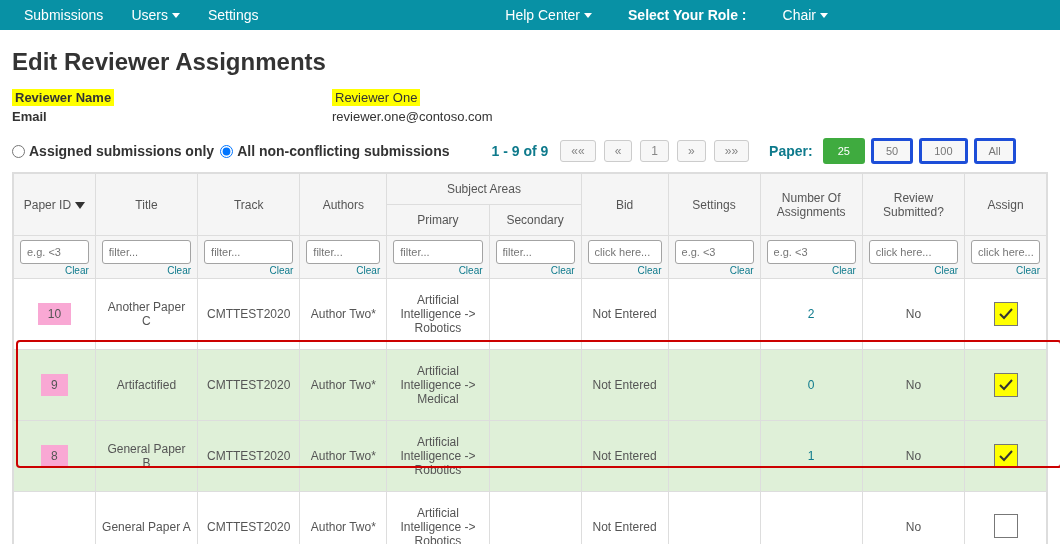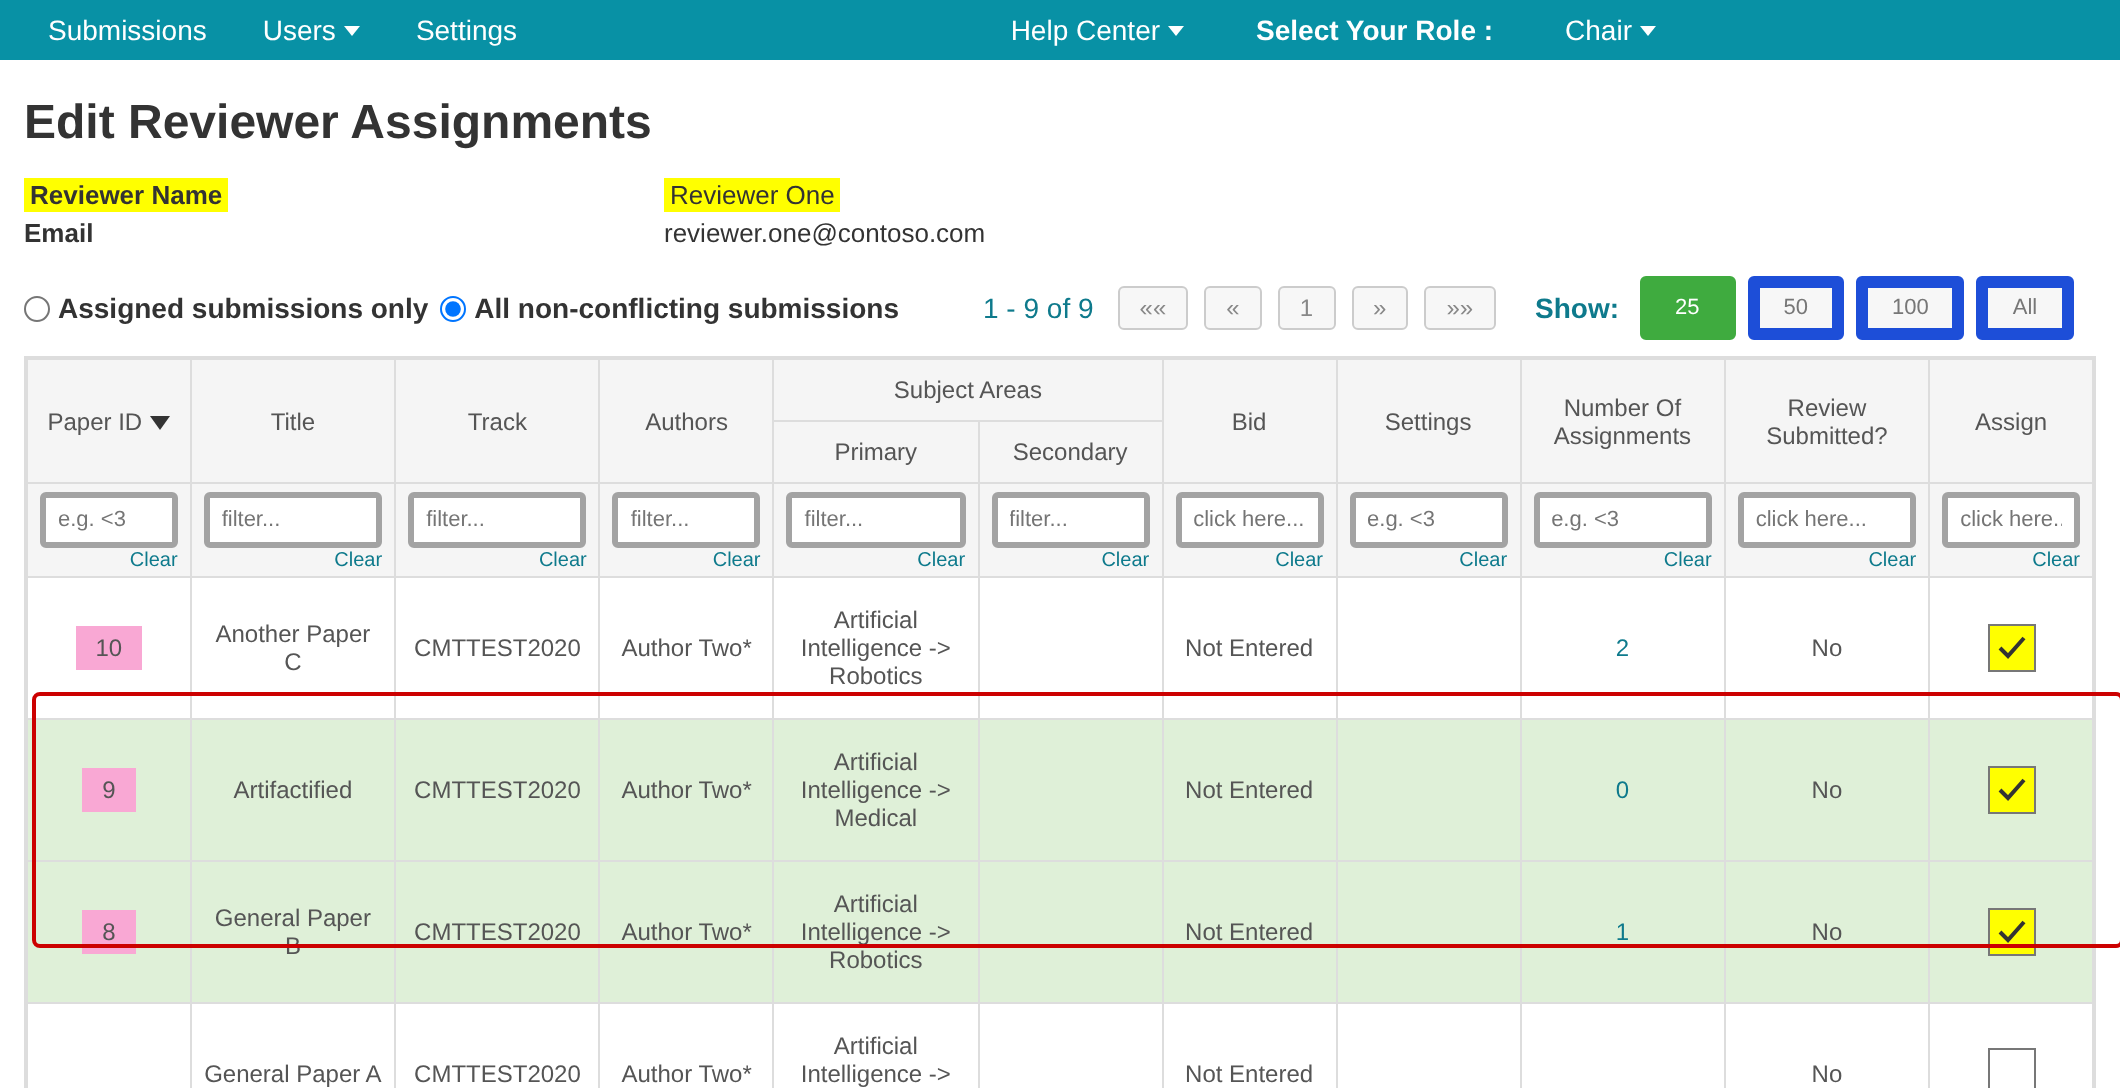--- a/index.html
+++ b/index.html
@@ -11,35 +11,35 @@
 .caret-down { display: inline-block; width: 0; height: 0; border-left: 4px solid transparent; border-right: 4px solid transparent; border-top: 5px solid currentColor; }
 .page { padding: 10px 12px; }
 h1 { font-size: 24px; font-weight: bold; margin: 8px 0 14px; color: #333; }
 .info-row { display: flex; margin-bottom: 4px; font-size: 13px; }
 .info-label { width: 320px; font-weight: bold; }
 .info-value { }
 .hl { background: #ffff00; padding: 1px 3px; }
 .controls { display: flex; align-items: center; margin: 14px 0 8px; gap: 6px; flex-wrap: wrap; }
 .radio-group { display: flex; align-items: flex-end; gap: 6px; font-size: 14px; font-weight: bold; }
 .radio-group label { display: flex; align-items: center; gap: 4px; cursor: pointer; }
-.pager-text { color: #0e7a8c; font-weight: normal; font-size: 14px; margin-right: 6px; }
+.pager-text { color: #0e7a8c; font-weight: bold; font-size: 14px; margin-right: 6px; }
 .pbtn { border: 1px solid #ccc; background: #f7f7f7; color: #888; padding: 3px 10px; border-radius: 3px; font-size: 12px; cursor: pointer; }
 .pbtn + .pbtn { margin-left: 2px; }
 .show-label { color: #0e7a8c; font-weight: bold; font-size: 14px; margin-left: 14px; margin-right: 4px; }
-.sbtn { border: 6px solid #1d4ed8; background: #f7f7f7; color: #777; padding: 4px 12px; border-radius: 3px; font-size: 11px; cursor: pointer; }
+.sbtn { border: 3px solid #1d4ed8; background: #f7f7f7; color: #777; padding: 4px 12px; border-radius: 3px; font-size: 11px; cursor: pointer; }
 .sbtn.active { background: #3fab3f; color: #fff; border-color: #3fab3f; }
 .clear-all { margin-left: auto; border: 1px solid #ccc; background: #f3f3f3; color: #777; padding: 5px 14px; border-radius: 3px; font-size: 12px; cursor: pointer; }
 .table-wrap { border: 1px solid #ddd; overflow: hidden; }
 table { width: 100%; border-collapse: collapse; table-layout: fixed; }
 th, td { border: 1px solid #ddd; text-align: center; vertical-align: middle; font-size: 12px; color: #555; }
 th { background: #f5f5f5; font-weight: normal; padding: 8px 4px; }
 th.sortable { cursor: pointer; }
 th .arrow-down { display: inline-block; width: 0; height: 0; border-left: 5px solid transparent; border-right: 5px solid transparent; border-top: 7px solid #333; margin-left: 4px; vertical-align: middle; }
 tr.filter-row td { padding: 4px 6px 2px; background: #f5f5f5; }
-.filter-input { width: 100%; border: 3px solid #a3a3a3; border-radius: 3px; padding: 5px 6px; font-size: 11px; color: #888; }
+.filter-input { width: 100%; border: 1px solid #a3a3a3; border-radius: 3px; padding: 5px 6px; font-size: 11px; color: #888; }
 .clear-link { display: block; text-align: right; font-size: 10px; color: #0e7a8c; text-decoration: none; margin-top: 1px; cursor: pointer; }
 tbody tr.data-row td { padding: 14px 6px; }
 tbody tr.hl-row td { background: #dff0d8; }
 .pid-hl { background: #f9a8d4; padding: 4px 10px; display: inline-block; }
 .link-num { color: #0e7a8c; }
 .assign-box { display: inline-flex; width: 24px; height: 24px; border: 1px solid #777; align-items: center; justify-content: center; background: #fff; }
 .assign-box.hl { background: #ffff00; }
 .assign-box svg { width: 16px; height: 16px; }
 .red-box { position: absolute; border: 2px solid #cc0000; border-radius: 4px; pointer-events: none; }
 .rel-wrap { position: relative; }
@@ -96,21 +96,21 @@
           <span>All non-conflicting submissions</span>
         </label>
     </div>
     <div style="width:30px"></div>
     <span class="pager-text">1 - 9 of 9</span>
     <button class="pbtn">««</button>
     <button class="pbtn">«</button>
     <button class="pbtn">1</button>
     <button class="pbtn">»</button>
     <button class="pbtn">»»</button>
-    <span class="show-label">Show:</span>
+    <span class="show-label">Paper:</span>
     <button class="sbtn active">25</button>
     <button class="sbtn">50</button>
     <button class="sbtn">100</button>
     <button class="sbtn">All</button>
   </div>
 
   <div class="rel-wrap">
   <div class="table-wrap">
     <table>
       <colgroup>

